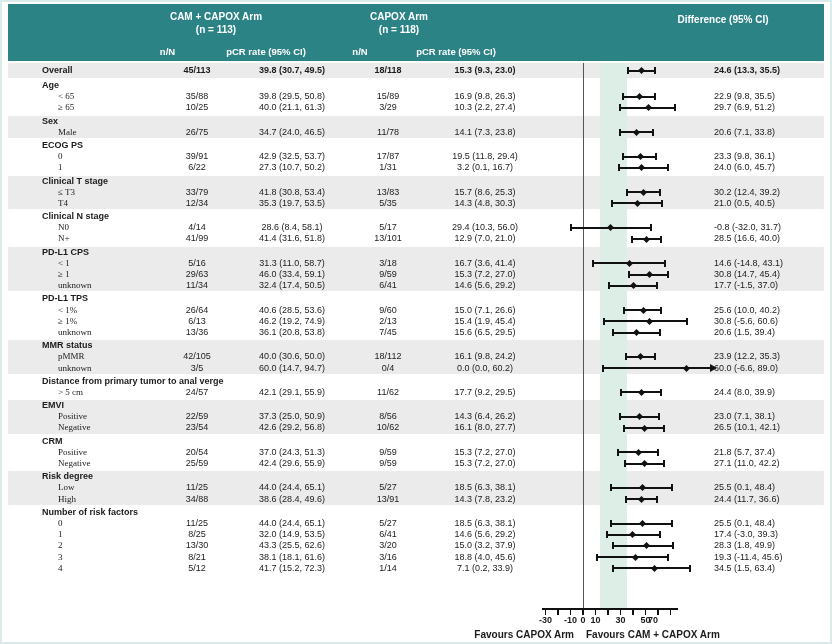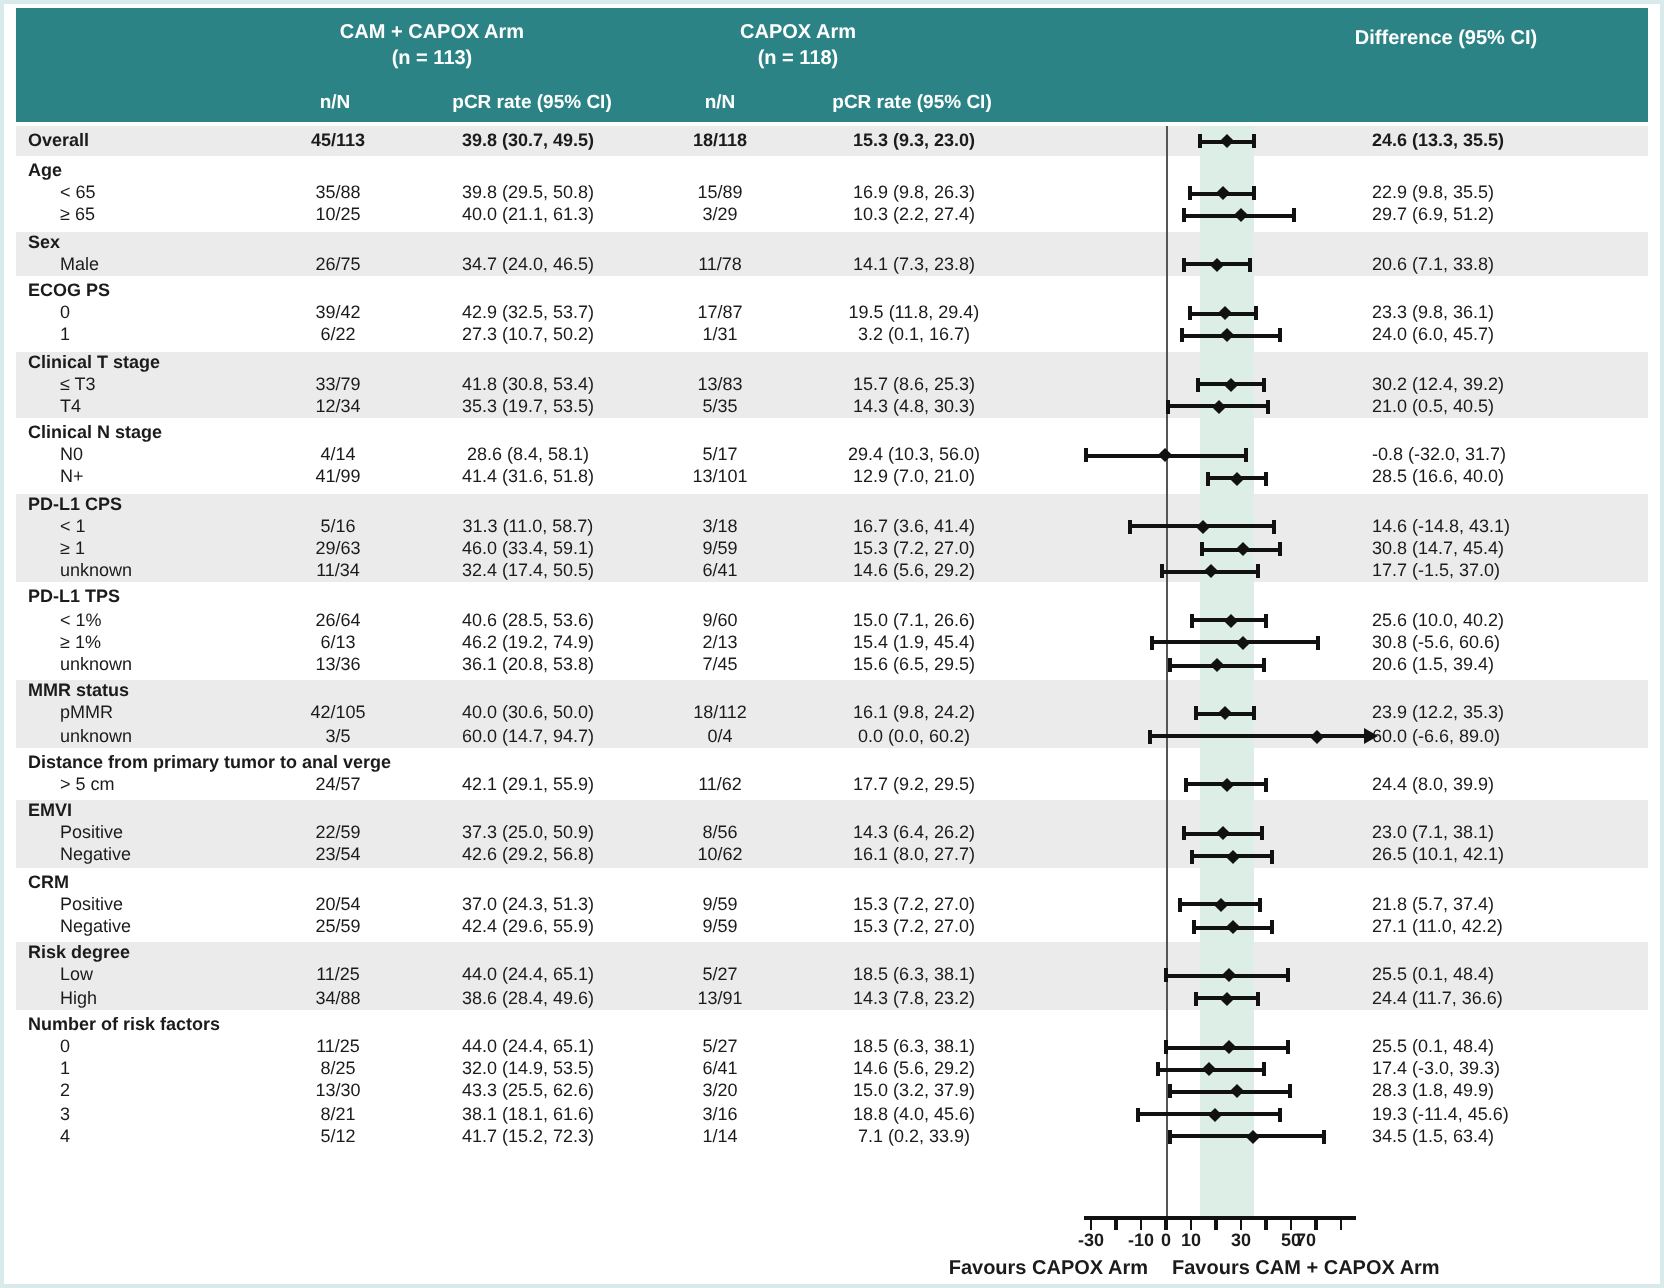--- a/index.html
+++ b/index.html
@@ -17,25 +17,25 @@
   #hd-diff{left:615px;width:200px;top:10px;font-size:10px;}
   .hd-col{top:41px;font-size:9.5px;height:13px;line-height:13px;}
   #hd-nn1{left:132px;width:55px;}
   #hd-pcr1{left:192px;width:132px;}
   #hd-nn2{left:322px;width:60px;}
   #hd-pcr2{left:382px;width:132px;}
   
   #tbl{position:absolute;left:6px;top:61px;width:816px;}
   .block{margin-bottom:2px;}
   .block.shaded{background:#ebebeb;}
-  .row{display:flex;height:11.2px;line-height:11.2px;font-size:9px;white-space:nowrap;}
+  .row{display:flex;height:11.2px;line-height:11.2px;font-size:9px;white-space:nowrap;padding-left:28px;}
   .row.overall{height:15px;line-height:15px;font-weight:700;}
   .cell{flex:none;box-sizing:border-box;overflow:visible;}
   .c-label{width:132px;padding-left:6px;}
-  .c-label.sub{padding-left:22px;}
+  .c-label.sub{padding-left:22px;font-family:Liberation Serif, serif;}
   .glabel{font-weight:700;}
   .c-n1{width:58px;text-align:center;}
   .c-p1{width:132px;text-align:center;}
   .c-n2{width:60px;text-align:center;}
   .c-p2{width:134px;text-align:center;}
   .c-plot{width:162px;position:relative;z-index:2;}
   .c-diff{width:138px;text-align:left;padding-right:14px;}
   
   .ci-line{position:absolute;top:50%;margin-top:-1px;height:2px;background:#111;}
   .ci-cap{position:absolute;top:50%;margin-top:-3.5px;width:2px;height:7px;background:#111;}
@@ -145,21 +145,21 @@
           </div>
           <div class="cell c-diff">20.6 (7.1, 33.8)</div>
         </div>
       </div>
       <div class="block">
         <div class="row">
           <div class="cell c-label glabel">ECOG PS</div>
         </div>
         <div class="row">
           <div class="cell c-label sub">0</div>
-          <div class="cell c-n1">39/42</div>
+          <div class="cell c-n1">39/91</div>
           <div class="cell c-p1">42.9 (32.5, 53.7)</div>
           <div class="cell c-n2">17/87</div>
           <div class="cell c-p2">19.5 (11.8, 29.4)</div>
           <div class="cell c-plot">
             <div class="ci-line" style="left: 71.25px; width: 32.875px;"></div>
             <div class="ci-cap" style="left: 70.25px;"></div>
             <div class="ci-cap" style="left: 103.125px;"></div>
             <div class="ci-point" style="left: 85.625px;"></div>
           </div>
           <div class="cell c-diff">23.3 (9.8, 36.1)</div>

